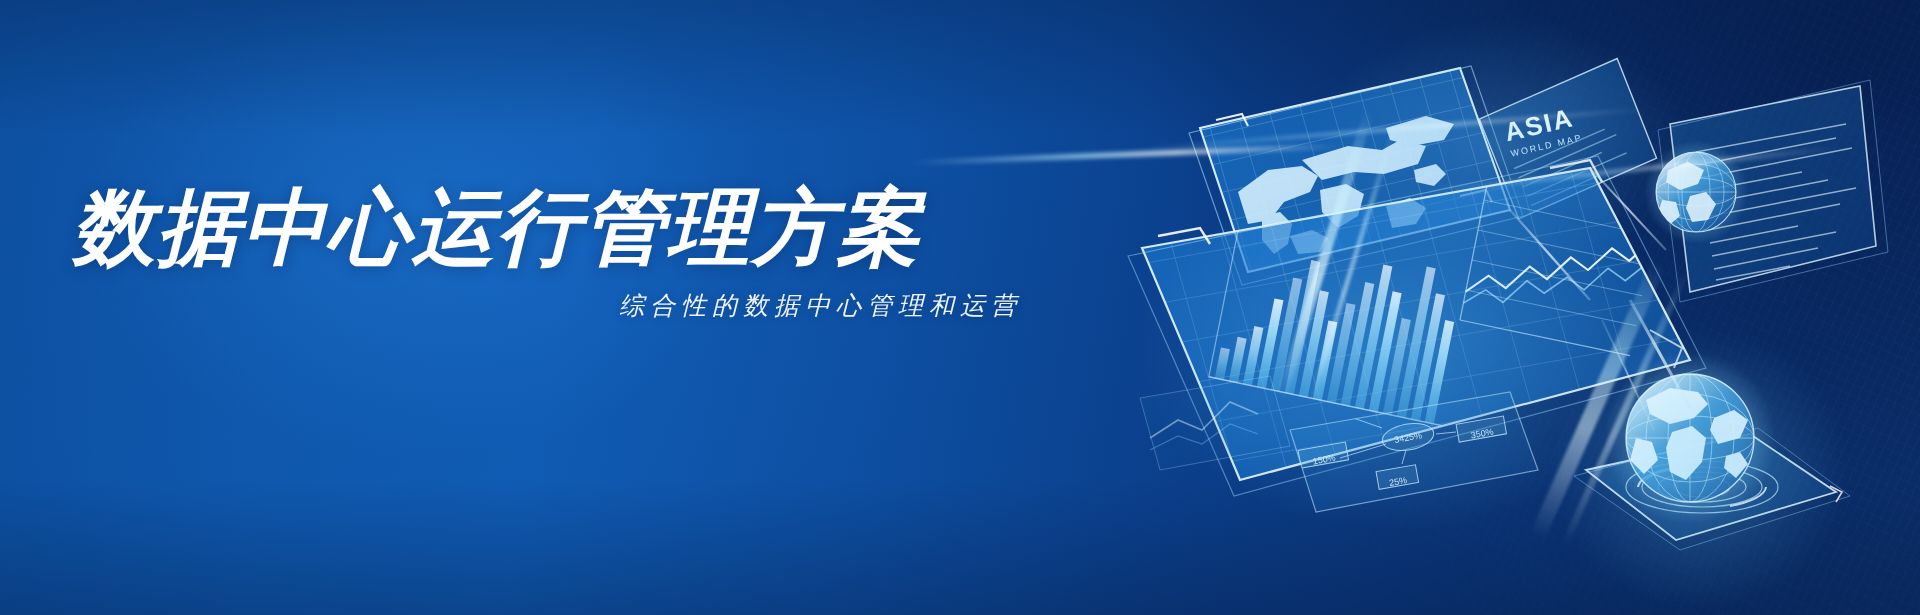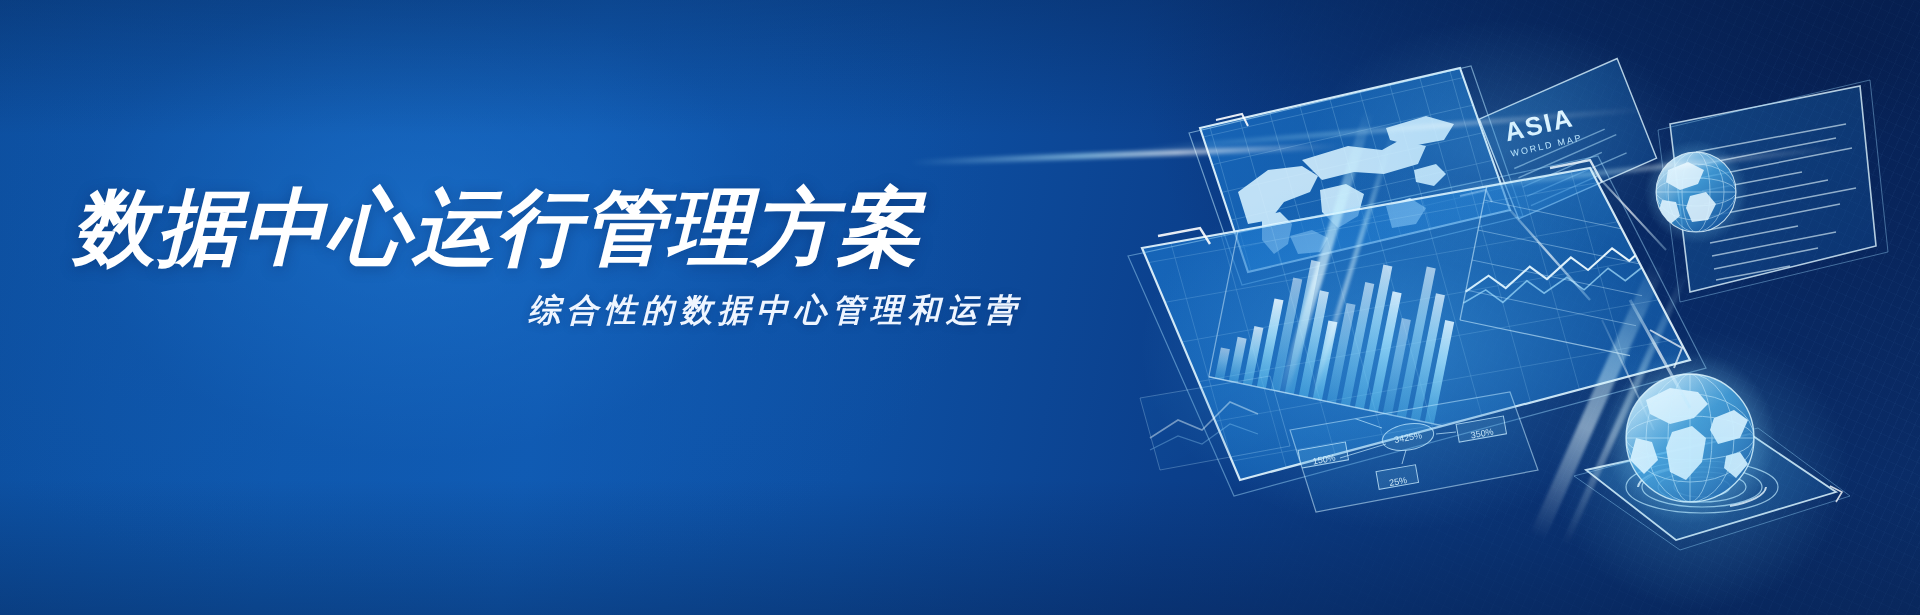--- a/index.html
+++ b/index.html
@@ -75,22 +75,22 @@
     font-style: italic;
     color: #ffffff;
     letter-spacing: 2px;
     white-space: nowrap;
     text-shadow: 0 2px 14px rgba(3,30,80,0.35);
   }
   .subhead {
     margin: 18px 0 0 0;
     text-align: right;
     padding-right: 10px;
-    font-size: 32px;
-    font-weight: 700;
+    font-size: 25px;
+    font-weight: 400;
     font-style: italic;
     color: #eef5ff;
     letter-spacing: 6px;
     white-space: nowrap;
     text-shadow: 0 1px 8px rgba(3,30,80,0.30);
   }
 
   
   .hero {
     position: absolute;

